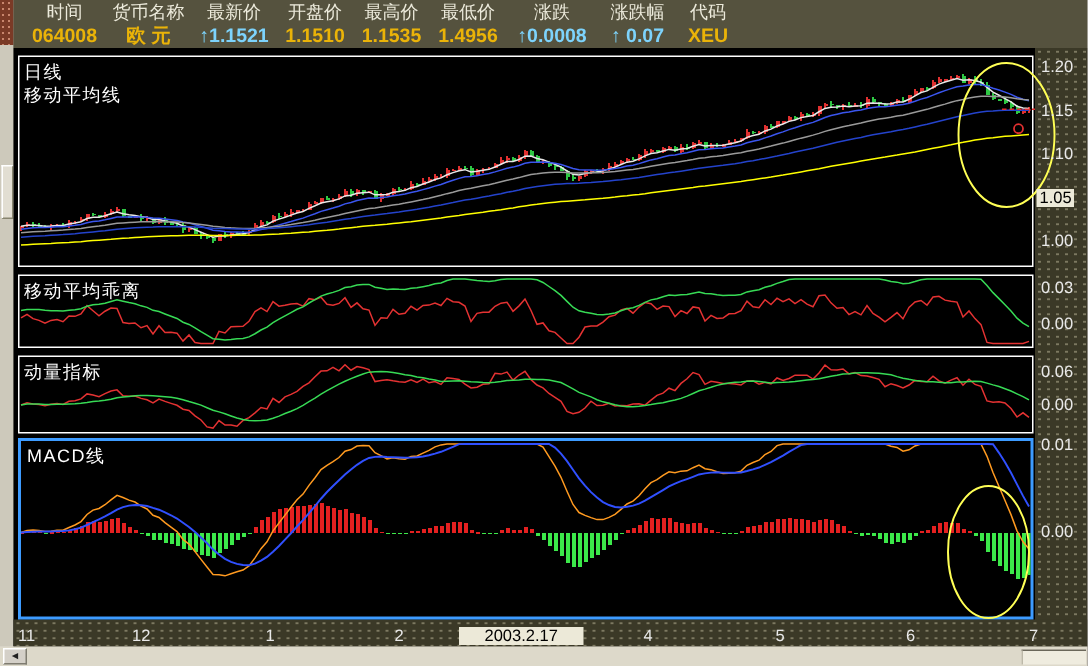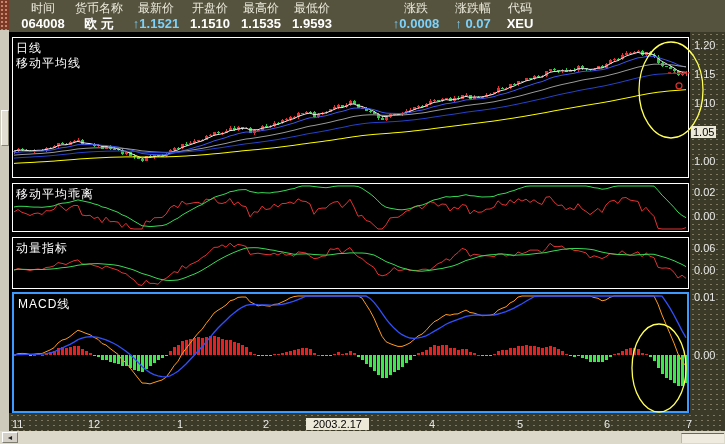--- a/index.html
+++ b/index.html
@@ -10,35 +10,35 @@
     border-right:1px solid #8f8c7e;}
   .left-strip-top{position:absolute;left:0;top:0;width:9px;height:30px;background:#7a3a26;
     background-image:radial-gradient(#c9866d 0.8px,transparent 1px);background-size:4px 4px;}
   .left-strip-handle{position:absolute;left:1px;top:110px;width:6px;height:34px;background:#e2ded2;
     border:1px solid #fff;border-right-color:#87846f;border-bottom-color:#87846f;}
   
   .header{position:absolute;left:9px;top:0;width:716px;height:32px;background:#55523e;
     display:flex;align-items:center;padding-left:6px;box-sizing:border-box;}
   .hcell{display:flex;flex-direction:column;justify-content:center;text-align:center;}
   .hlabel{font-size:12px;line-height:15px;color:#eceadb;white-space:nowrap;}
-  .hvalue{font-size:13px;line-height:15px;font-weight:bold;color:#ffffff;white-space:nowrap;}
+  .hvalue{font-size:13px;line-height:15px;font-weight:bold;color:#eab308;white-space:nowrap;}
   .hvalue.red{color:#7dd3fc;}
   
   .chart-bg{position:absolute;left:9px;top:32px;width:716px;height:399px;background:#000;}
   .dots{background-color:#3b3927;
     background-image:radial-gradient(#7d7961 0.9px,transparent 1.1px);
     background-size:6px 5px;}
   .right-strip{position:absolute;left:690px;top:32px;width:35px;height:399px;}
   .bottom-strip{position:absolute;left:9px;top:413px;width:716px;height:18px;}
   #chart-svg{position:absolute;left:0;top:0;z-index:4;}
   .panel-title{position:absolute;z-index:6;color:#fff;font-size:12px;letter-spacing:1px;white-space:nowrap;}
   .ax-label{position:absolute;z-index:6;color:#e9e9e9;font-size:11px;white-space:nowrap;}
   .ax-label.hl{background:#ece9d8;color:#000;padding:0 2px;}
   .month-label{position:absolute;z-index:6;color:#e9e9e9;font-size:11px;white-space:nowrap;}
-  .month-label.hl{background:#ece9d8;color:#000;padding:0 7px;}
+  .month-label.hl{background:#ece9d8;color:#000;padding:0 17px;}
   
   .scrollbar{position:absolute;left:0;top:431px;width:725px;height:13px;background:#ddd9ca;z-index:7;}
   .scroll-btn{position:absolute;left:2px;top:1px;width:16px;height:11px;background:#d4d0c8;
     border:1px solid #fff;border-right-color:#7f7c70;border-bottom-color:#7f7c70;
     font-size:7px;line-height:10px;text-align:center;color:#222;box-sizing:border-box;}
   .scroll-thumb{position:absolute;left:681px;top:2px;width:43px;height:10px;background:#efecdf;
     border-top:1px solid #6a675a;border-left:1px solid #bcb8a8;box-sizing:border-box;}
 </style>
 </head>
 <body>
@@ -65,23 +65,23 @@
       <div class="hcell" style="width: 50px;">
         <div class="hlabel">开盘价</div>
         <div class="hvalue">1.1510</div>
       </div>
       <div class="hcell" style="width: 52px;">
         <div class="hlabel">最高价</div>
         <div class="hvalue">1.1535</div>
       </div>
       <div class="hcell" style="width: 50px;">
         <div class="hlabel">最低价</div>
-        <div class="hvalue">1.9593</div>
-      </div>
-      <div class="hcell" style="width: 62px; margin-left: 48px;">
+        <div class="hvalue">1.4956</div>
+      </div>
+      <div class="hcell" style="width: 62px;">
         <div class="hlabel">涨跌</div>
         <div class="hvalue red">↑0.0008</div>
       </div>
       <div class="hcell" style="width: 52px;">
         <div class="hlabel">涨跌幅</div>
         <div class="hvalue red">↑ 0.07</div>
       </div>
       <div class="hcell" style="width: 42px;">
         <div class="hlabel">代码</div>
         <div class="hvalue">XEU</div>
@@ -651,21 +651,21 @@
       <ellipse cx="659" cy="368" rx="27" ry="44" fill="none" stroke="#ffff55" stroke-width="1.3"></ellipse>
       <line x1="668" y1="72.8" x2="690" y2="72.8" stroke="#e03030" stroke-width="1" stroke-dasharray="3,2"></line>
       <circle cx="679" cy="85.8" r="3" fill="none" stroke="#e03030" stroke-width="1.2"></circle>
     </svg>
   <div id="labels">
       <div class="ax-label" style="left: 694px; top: 39px;">1.20</div>
       <div class="ax-label" style="left: 694px; top: 68px;">1.15</div>
       <div class="ax-label" style="left: 694px; top: 97px;">1.10</div>
       <div class="ax-label hl" style="left: 691px; top: 126px;">1.05</div>
       <div class="ax-label" style="left: 694px; top: 155px;">1.00</div>
-      <div class="ax-label" style="left: 694px; top: 186px;">0.02</div>
+      <div class="ax-label" style="left: 694px; top: 186px;">0.03</div>
       <div class="ax-label" style="left: 694px; top: 210px;">0.00</div>
       <div class="ax-label" style="left: 694px; top: 242px;">0.06</div>
       <div class="ax-label" style="left: 694px; top: 264px;">0.00</div>
       <div class="ax-label" style="left: 694px; top: 291px;">0.01</div>
       <div class="ax-label" style="left: 694px; top: 349px;">0.00</div>
       <div class="month-label" style="left: 12px; top: 418px;">11</div>
       <div class="month-label" style="left: 88px; top: 418px;">12</div>
       <div class="month-label" style="left: 177px; top: 418px;">1</div>
       <div class="month-label" style="left: 263px; top: 418px;">2</div>
       <div class="month-label hl" style="left: 306px; top: 418px;">2003.2.17</div>

